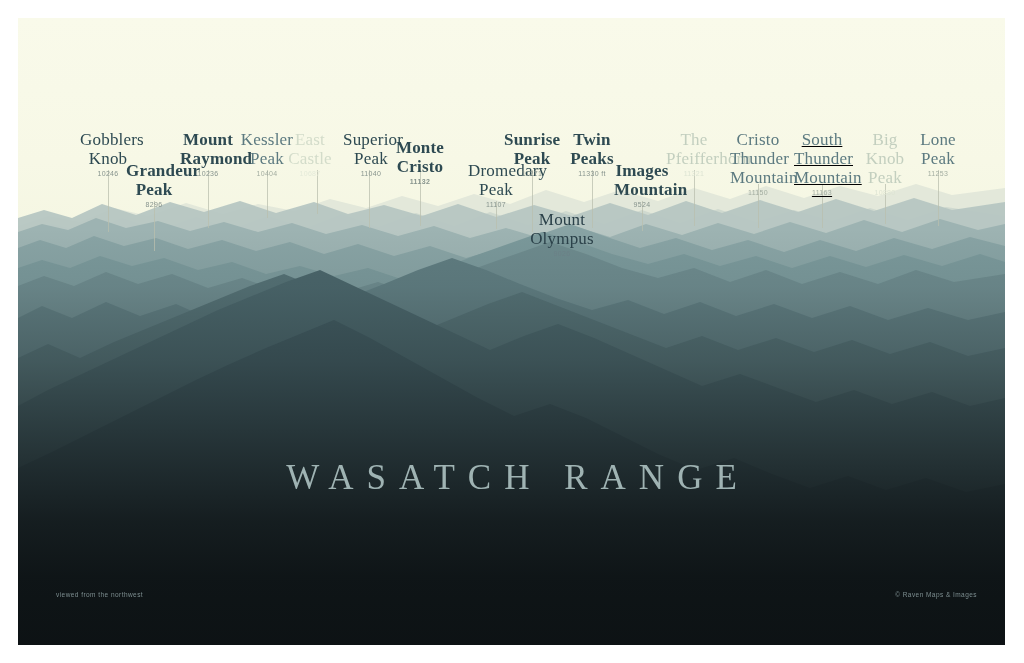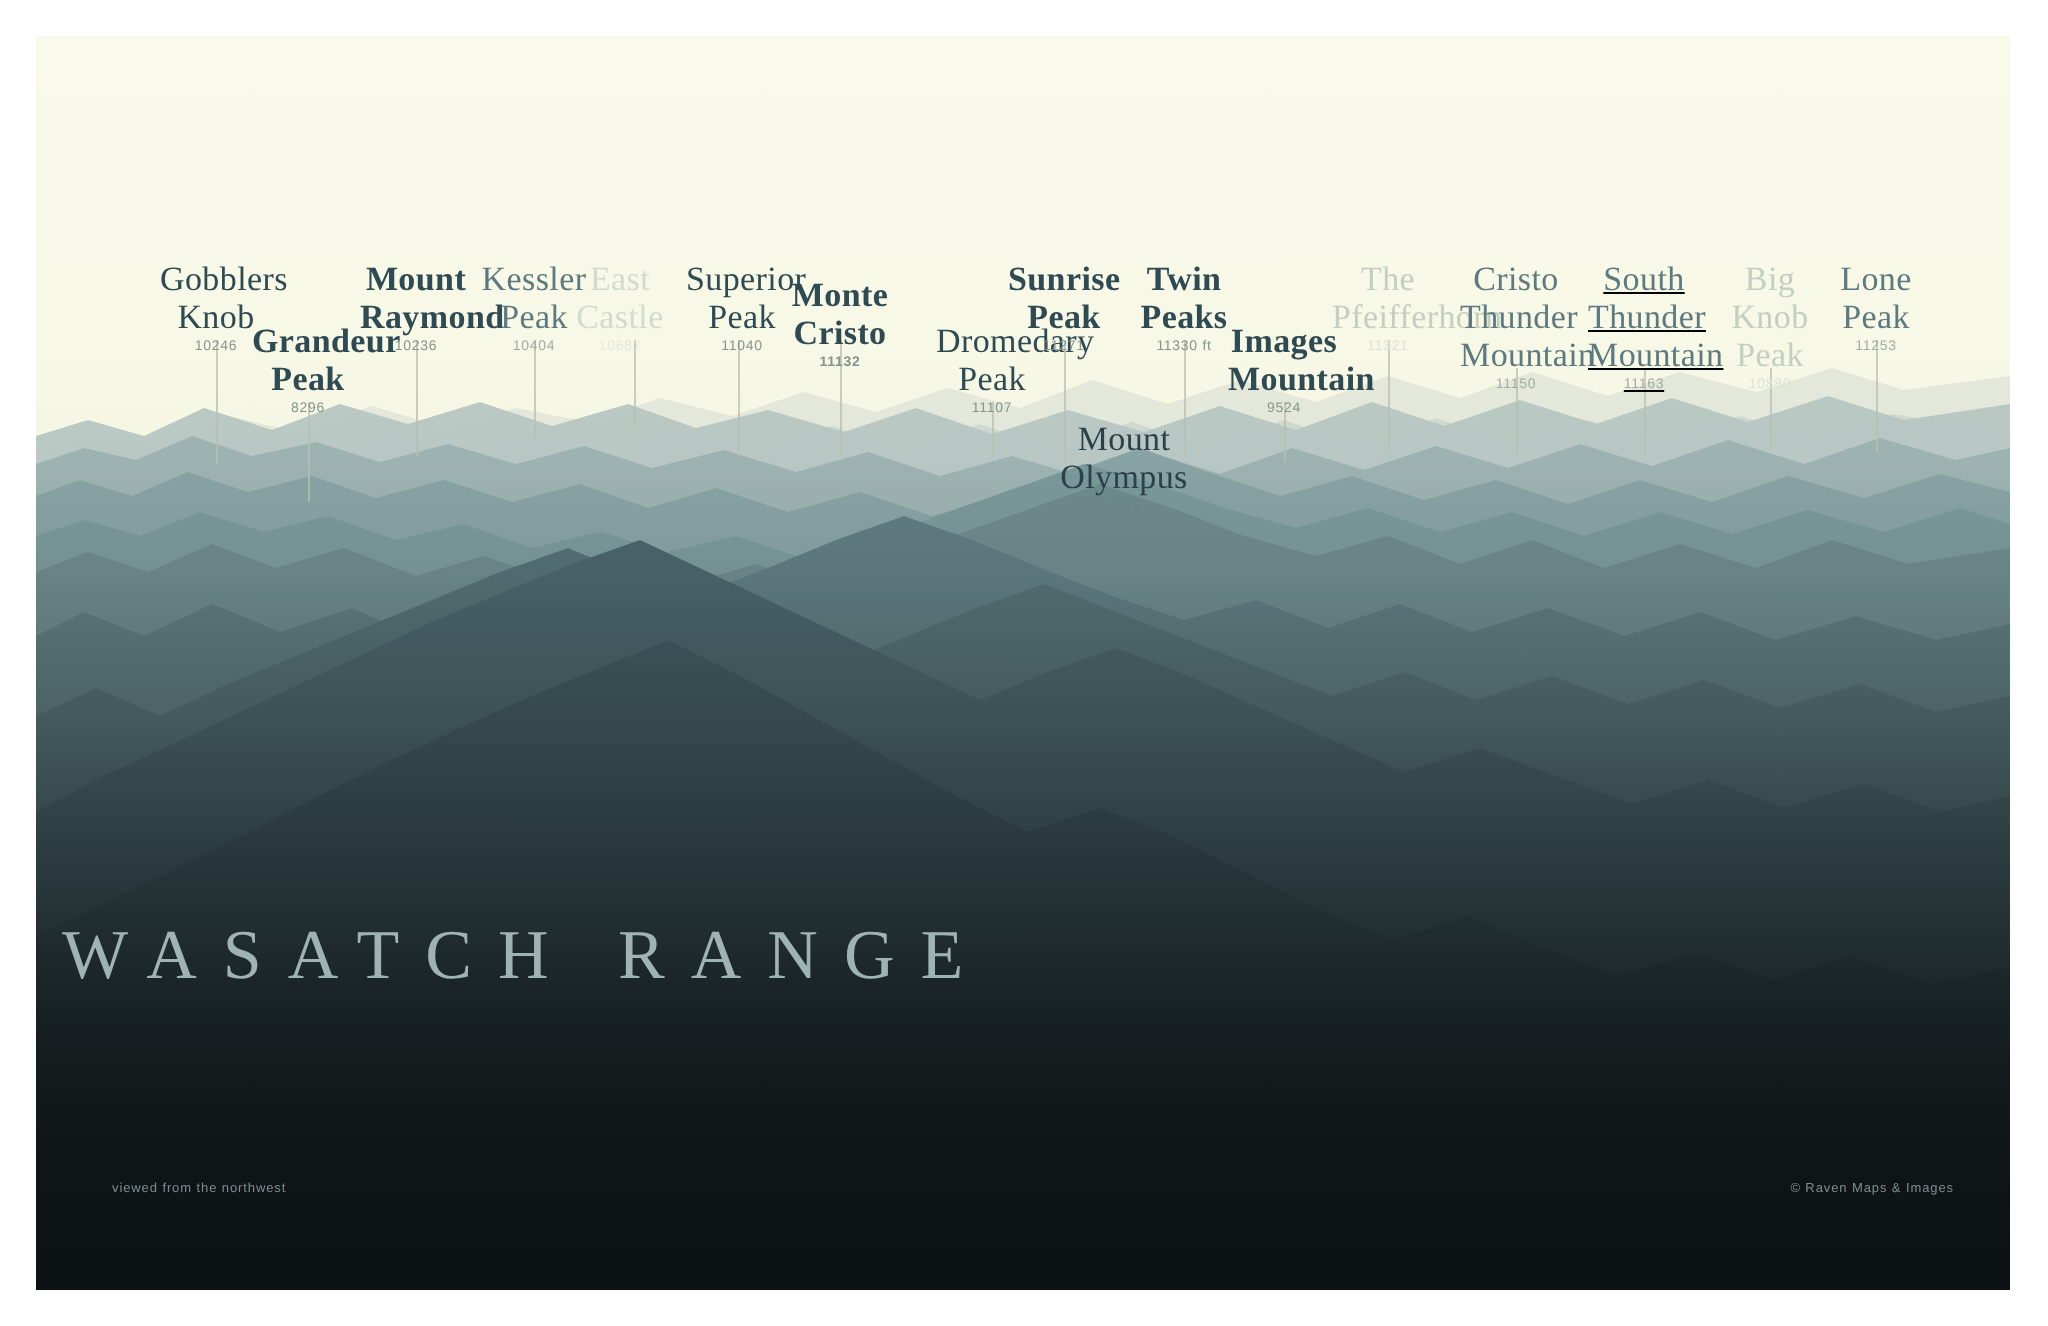--- a/index.html
+++ b/index.html
@@ -72,21 +72,21 @@
   .tone-light  .peak-elev{color:#dde4d3;}
   .tone-faint  .peak-name{color:#d3dcca;}
   .tone-faint  .peak-elev{color:#e4ead9;}
   .tone-onmtn  .peak-name{color:#2b4149;}
   .tone-onmtn  .peak-elev{color:#6c8087;}
 
   .bold .peak-name{font-weight:700;}
 
   
   .titleblock{
-    position:absolute;left:0;right:0;top:440px;
+    position:absolute;left:0;right:0;top:440px;text-align:center;
   }
   .main-title{
     font-family:"Liberation Serif",serif;
     font-size:35px;
     letter-spacing:13px;
     color:#9fb3b3;
     text-indent:13px;
     margin:0;
     font-weight:400;
   }

